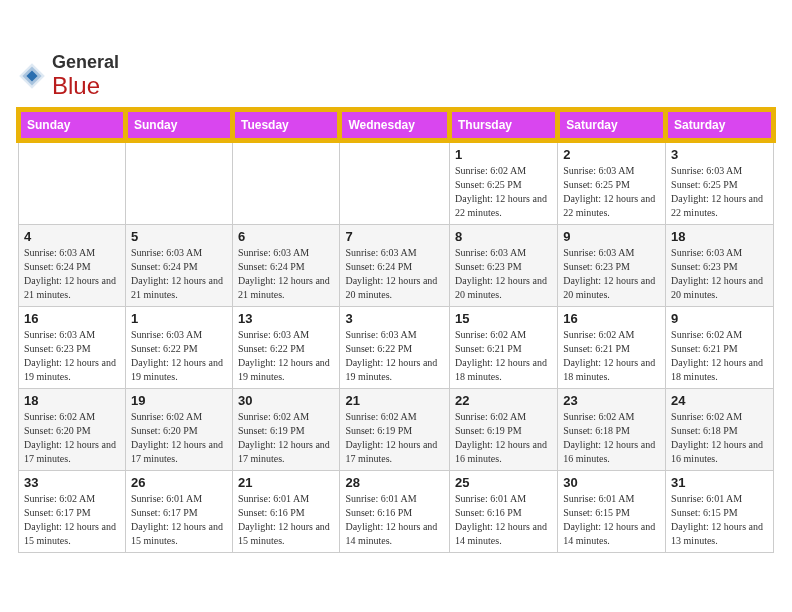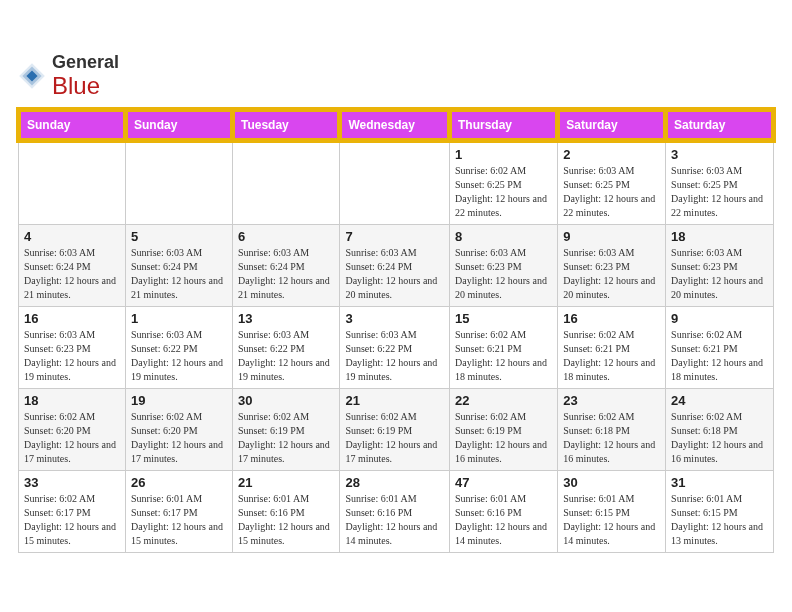--- a/index.html
+++ b/index.html
@@ -301,21 +301,21 @@
 Sunset: 6:16 PM
 Daylight: 12 hours and 15 minutes.</div>
         </td>
         <td>
           <div class="day-number">28</div>
           <div class="day-info" style="white-space: pre-line;">Sunrise: 6:01 AM
 Sunset: 6:16 PM
 Daylight: 12 hours and 14 minutes.</div>
         </td>
         <td>
-          <div class="day-number">47</div>
+          <div class="day-number">25</div>
           <div class="day-info" style="white-space: pre-line;">Sunrise: 6:01 AM
 Sunset: 6:16 PM
 Daylight: 12 hours and 14 minutes.</div>
         </td>
         <td>
           <div class="day-number">30</div>
           <div class="day-info" style="white-space: pre-line;">Sunrise: 6:01 AM
 Sunset: 6:15 PM
 Daylight: 12 hours and 14 minutes.</div>
         </td>

